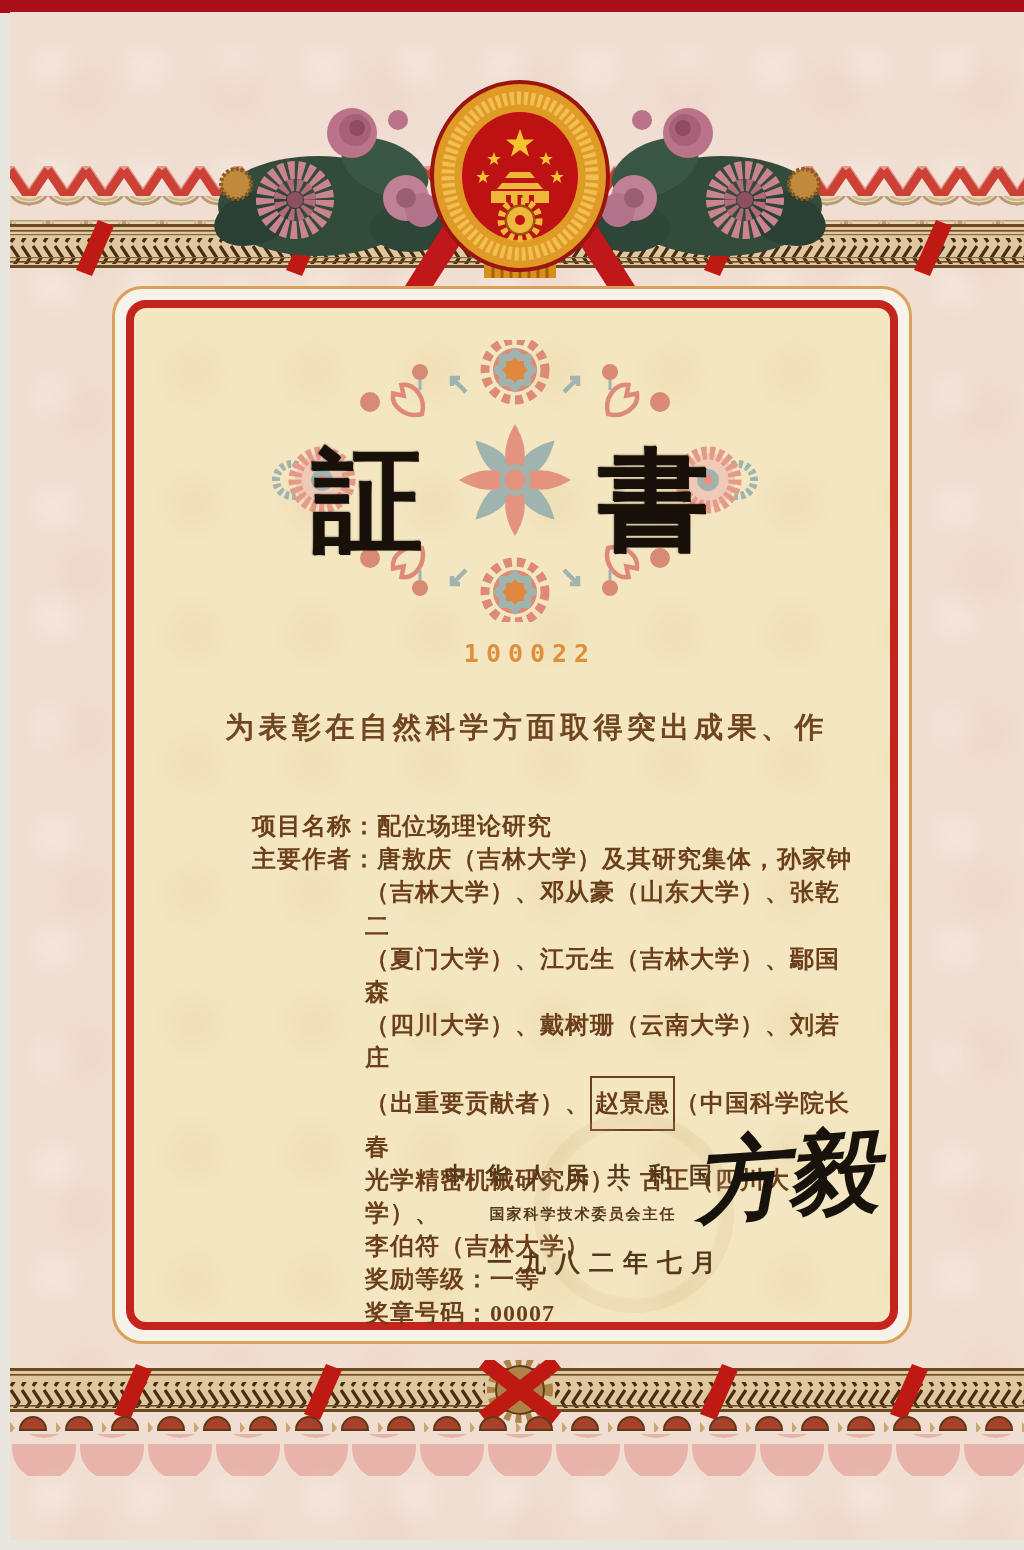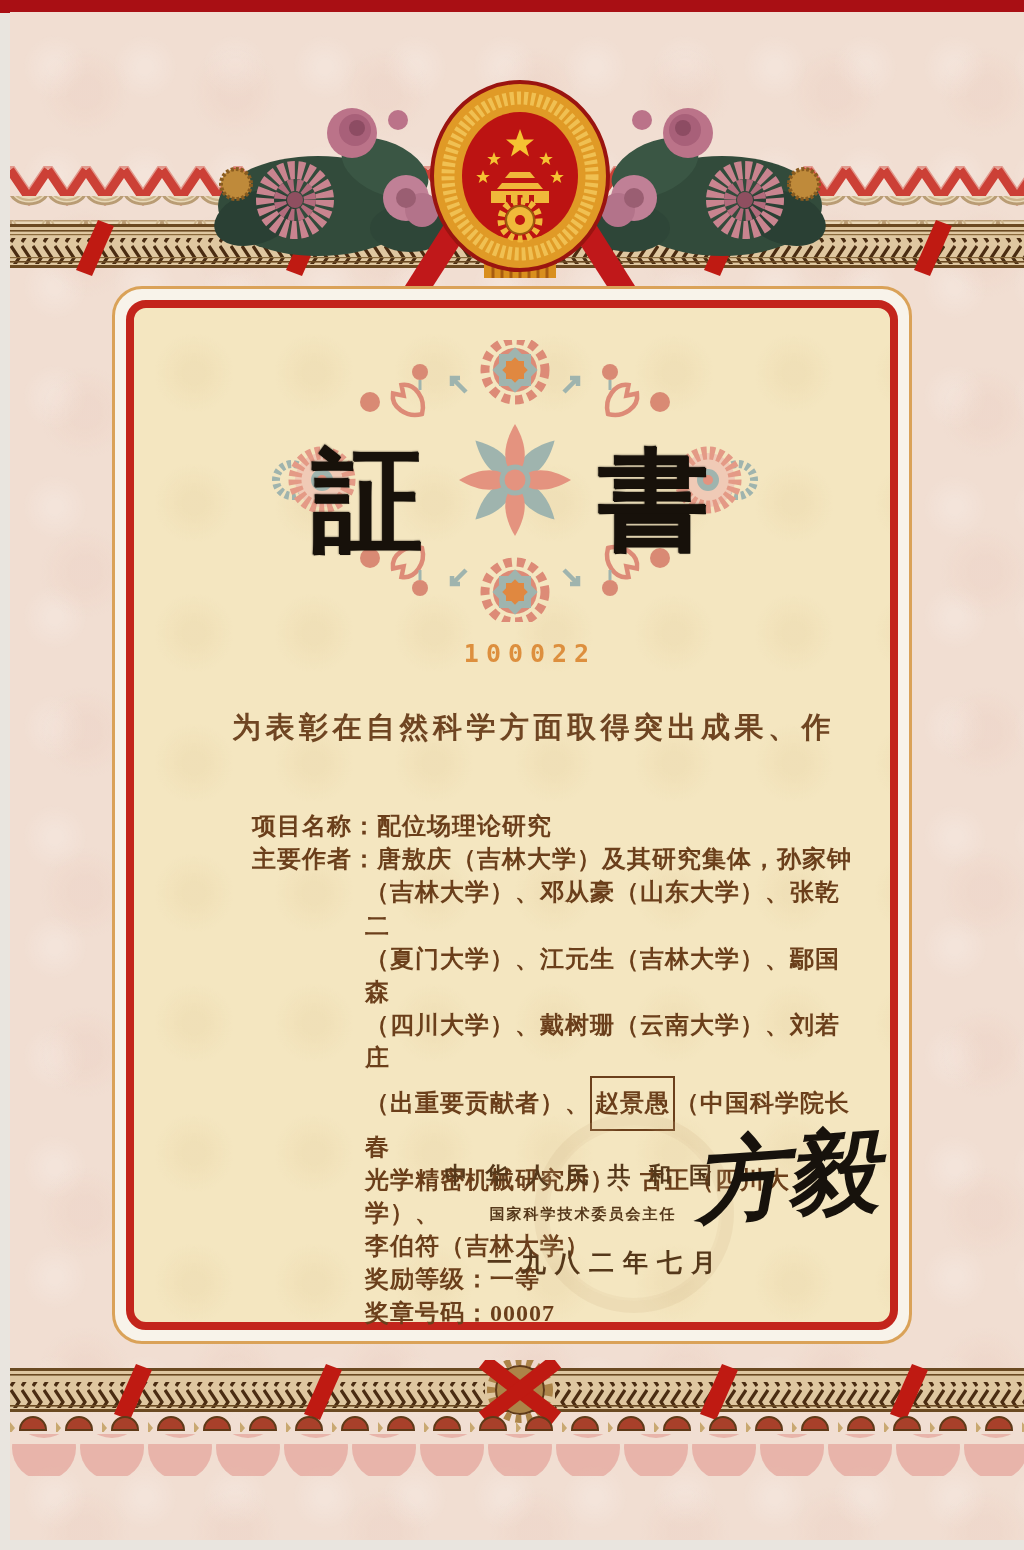--- a/index.html
+++ b/index.html
@@ -45,21 +45,21 @@
   }
   .title-left  { left:178px; }
   .title-right { left:464px; }
 
   .serial {
     position:absolute; left:12px; top:331px; width:756px; text-align:center; text-indent:12px;
     font-family:"DejaVu Sans Mono",monospace; font-size:25px; font-weight:700;
     letter-spacing:7px; color:#dd8f3e;
   }
   .citation {
-    position:absolute; left:51px; top:388px; width:692px;
+    position:absolute; left:44px; top:388px; width:692px;
     font-size:29px; line-height:63px; letter-spacing:4.5px;
     font-weight:700; color:#6f4522; text-indent:47px;
   }
   .details {
     position:absolute; left:118px; top:502px; width:600px;
     font-size:24px; line-height:33.2px; font-weight:700; color:#6b3f1b;
     letter-spacing:1px;
   }
   .details .cont { padding-left:113px; }
   .boxed-name {

